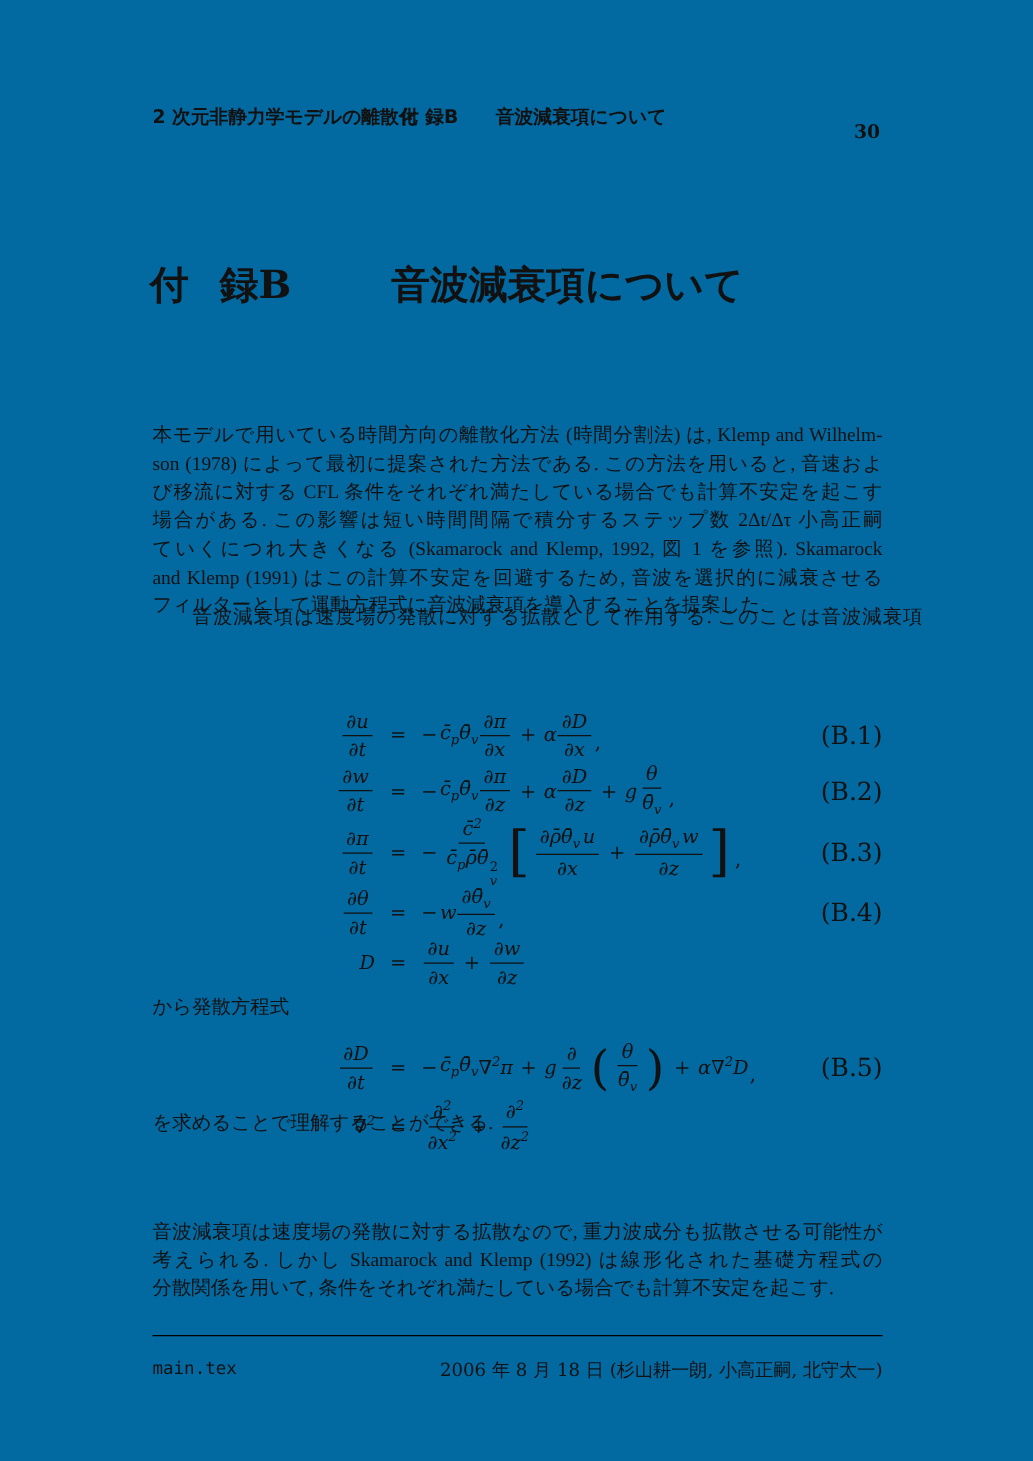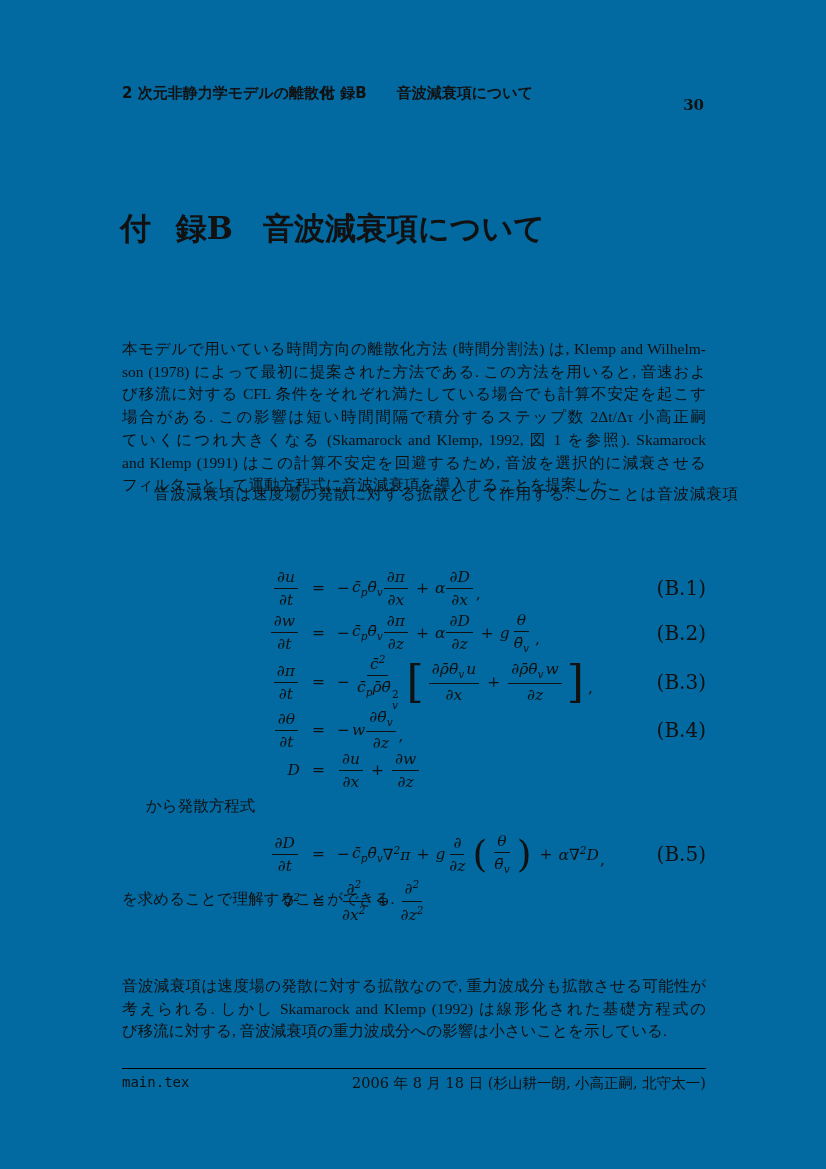--- a/index.html
+++ b/index.html
@@ -12,27 +12,27 @@
         font-family:"DejaVu Sans","Liberation Sans",sans-serif;font-weight:bold;font-size:15px;}
   .rh-left{position:absolute;left:0;top:0;}
   .rh-center{position:absolute;left:198px;top:0;}
   .rh-page{position:absolute;right:2px;top:0;font-family:"DejaVu Serif","Liberation Serif",serif;margin-top:12px;}
 
   
   .chapter-title{position:absolute;left:120px;top:211px;margin:0;font-size:31px;line-height:34px;
         font-family:"DejaVu Sans","Liberation Sans",sans-serif;font-weight:bold;white-space:nowrap;}
   .ct-prefix{word-spacing:14px;}
   .ct-letter{font-family:"DejaVu Serif","Liberation Serif",serif;}
-  .ct-rest{margin-left:30px;}
+  .ct-rest{margin-left:80px;}
 
   
   .para{position:absolute;left:122px;width:584px;font-size:15.5px;line-height:22.7px;}
   .jline{text-align:justify;text-align-last:justify;font-family:Liberation Serif, serif;}
   .jline.last{text-align-last:left;}
-  .p1{top:338px;} .p2{top:483px;margin-left:32px;} .conn1{top:795px;margin-left:24px;} .conn2{top:888px;} .p3{top:975px;}
+  .p1{top:338px;} .p2{top:483px;margin-left:32px;} .conn1{top:795px;} .conn2{top:888px;} .p3{top:975px;}
 
   
   .eqblock{position:absolute;left:122px;width:584px;}
   .eqb1{top:566px;} .eqb2{top:829px;}
   .eqrow{position:relative;display:flex;align-items:center;
          font-family:"DejaVu Serif","Liberation Serif",serif;font-size:15.5px;font-style:italic;}
   .h44{height:44px;} .h45{height:45px;} .h54{height:54px;} .h42{height:42px;} .h38{height:38px;}
   .h50{height:50px;}
   .lhs{width:178px;display:flex;justify-content:flex-end;align-items:center;}
   .rel{margin:0 12px;font-style:normal;}
@@ -50,21 +50,21 @@
   .stk{display:inline-flex;flex-direction:column;align-items:flex-start;font-size:10.5px;
        line-height:1.05;vertical-align:-6px;margin-left:1px;}
   .stk .s2{font-style:normal;}
   .bigd{font-style:normal;font-size:44px;line-height:0.9;font-weight:300;margin:0 3px;}
   .bigp{font-style:normal;font-size:38px;line-height:0.9;font-weight:300;margin:0 2px;}
   .punct{font-style:normal;align-self:center;margin-top:12px;margin-left:1px;}
   .sp2{margin-left:2px;}
 
   
   .footer{position:absolute;left:122px;top:1068px;width:584px;border-top:1.5px solid #000;
-          padding-top:5px;display:flex;justify-content:space-between;font-size:14.5px;}
+          padding-top:18px;display:flex;justify-content:space-between;font-size:14.5px;}
   .ft-left{font-family:"DejaVu Sans Mono","Liberation Mono",monospace;font-size:14px;}
 </style>
 </head>
 <body>
 
 <div class="page">
 
   <div class="running-head">
     <span class="rh-left">2 次元非静力学モデルの離散化</span>
     <span class="rh-center">付 録B　　音波減衰項について</span>
@@ -280,21 +280,21 @@
     </div>
   </div>
 
   <div class="para conn2">
     <div class="jline last">を求めることで理解することができる.</div>
   </div>
 
   <div class="para p3">
     <div class="jline">音波減衰項は速度場の発散に対する拡散なので, 重力波成分も拡散させる可能性が</div>
     <div class="jline">考えられる. しかし Skamarock and Klemp (1992) は線形化された基礎方程式の</div>
-    <div class="jline last">び移流に対する, 音波減衰項の重力波成分への影響は小さいことを示している.</div>
+    <div class="jline last">分散関係を用いて, 条件をそれぞれ満たしている場合でも計算不安定を起こす.</div>
   </div>
 
   <div class="footer">
     <span class="ft-left">main.tex</span>
     <span class="ft-right">2006 年 8 月 18 日 (杉山耕一朗, 小高正嗣, 北守太一)</span>
   </div>
 
 </div>
 
 </body></html>

